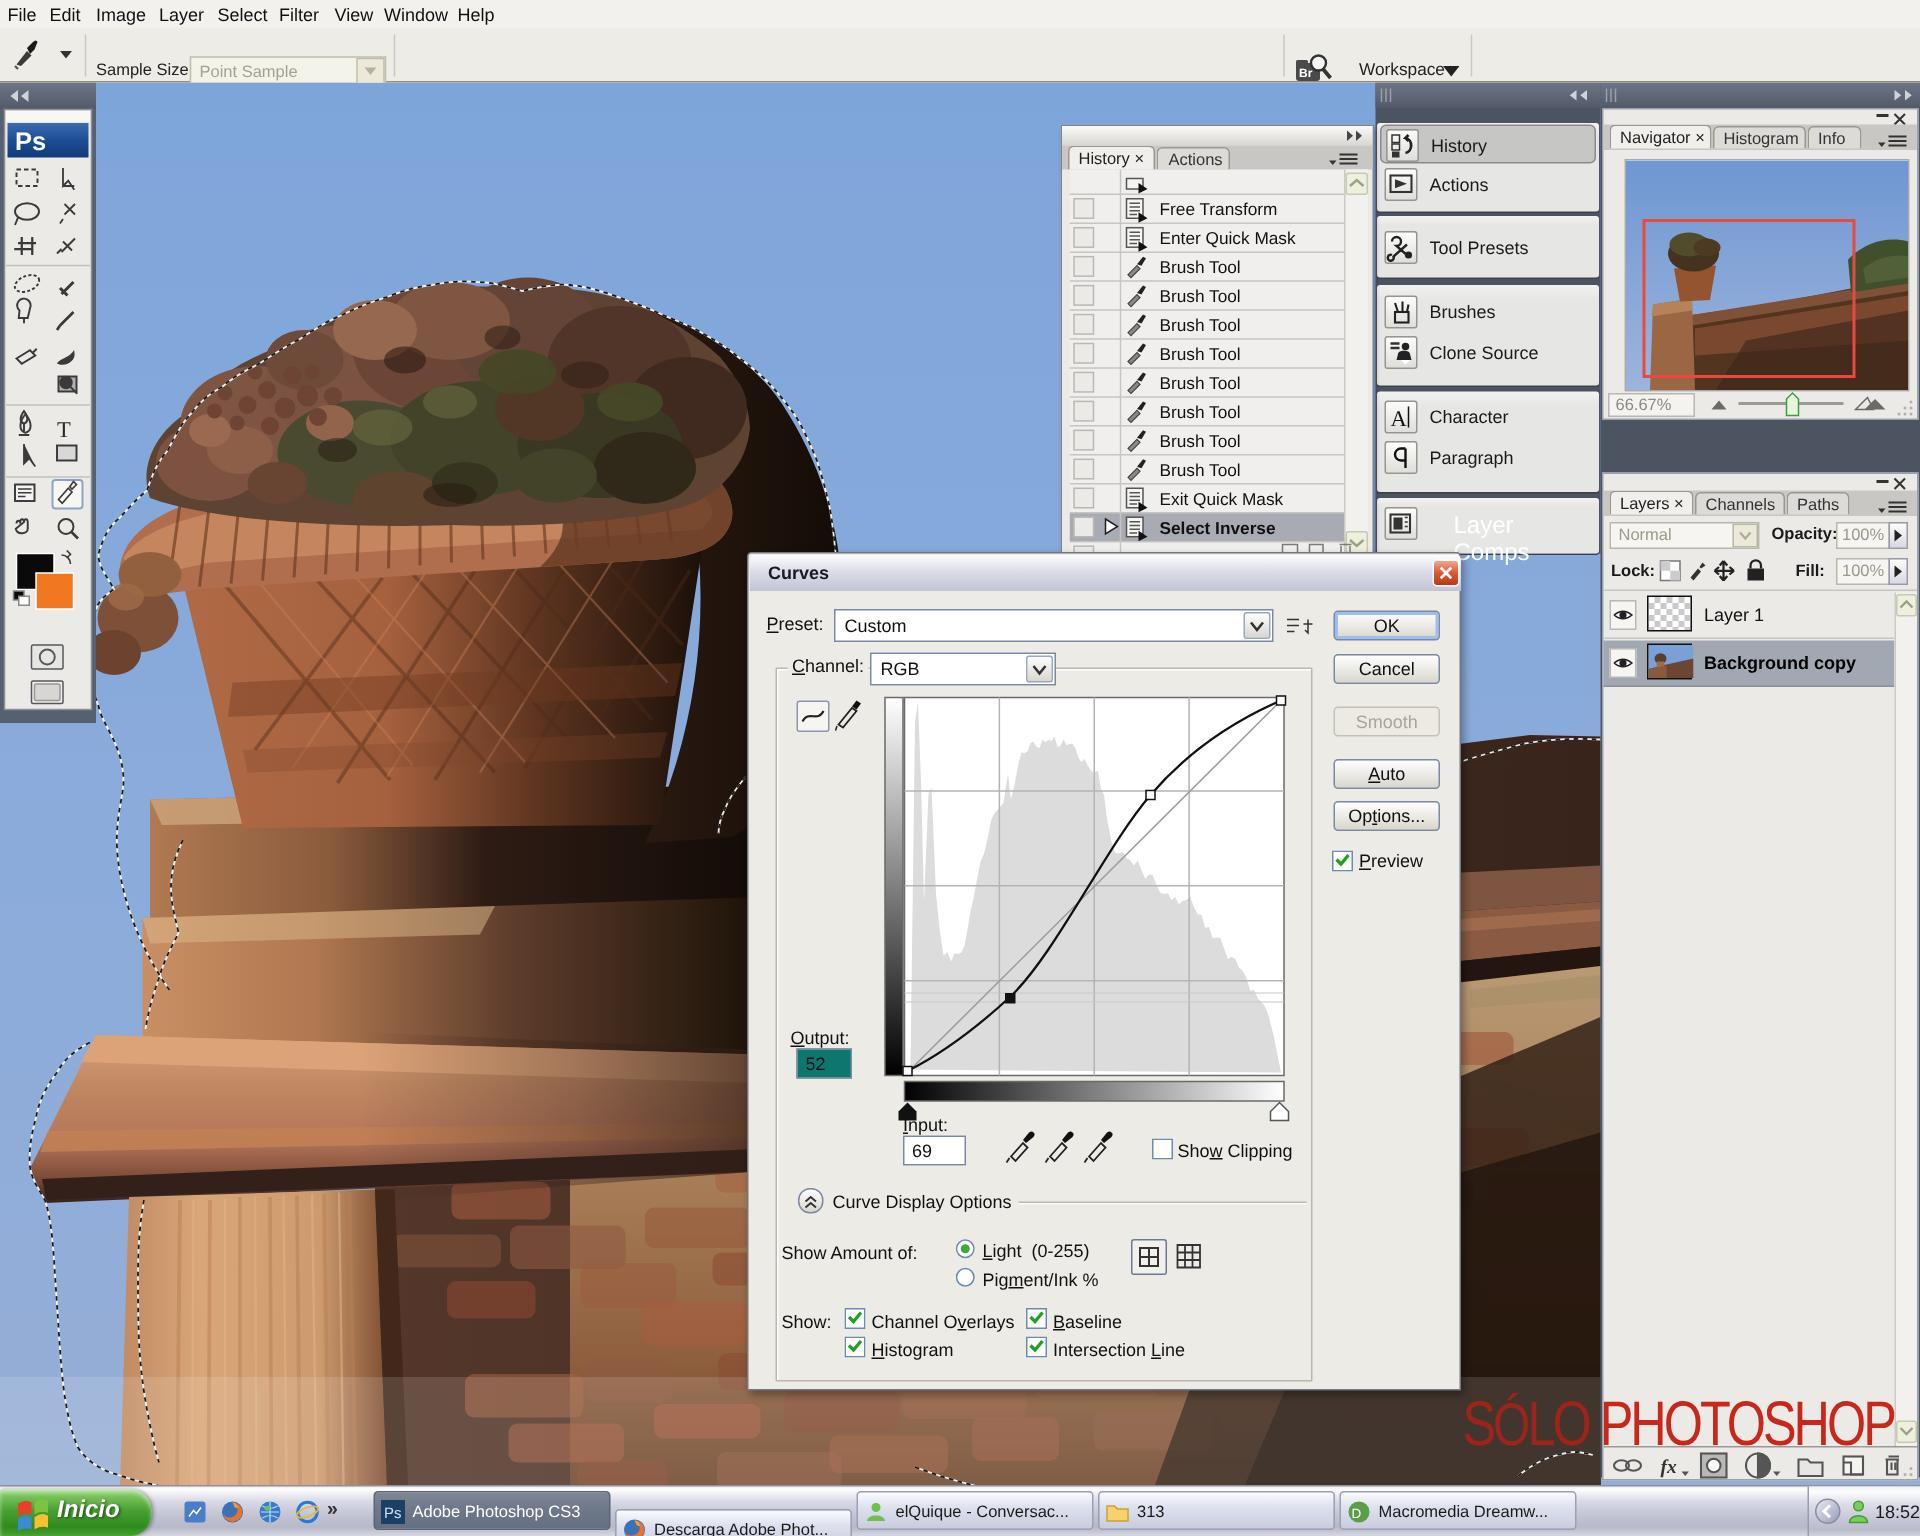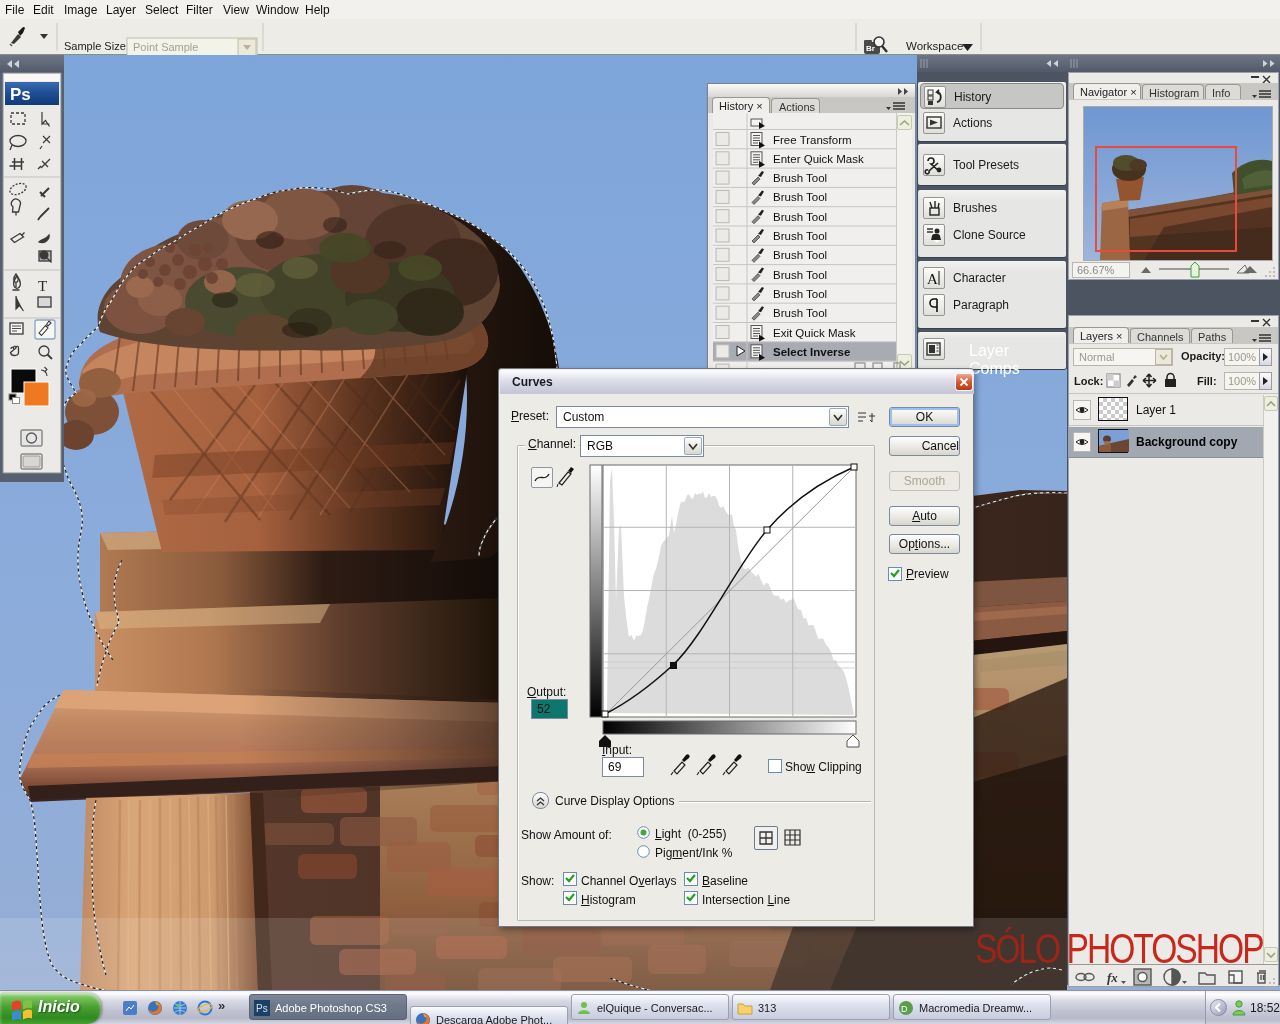--- a/index.html
+++ b/index.html
@@ -824,21 +824,21 @@
 <div style="position:absolute;left:57px;top:37px;width:293px;height:22px;background:#fff;border:1px solid #7a8aa0;font-size:12px;color:#111;padding:3px 0 0 6px">Custom
  <div style="position:absolute;right:1px;top:1px;width:18px;height:18px;background:linear-gradient(#fdfdfd,#d8d7cf);border:1px solid #9aa8bc;border-radius:2px"><svg width="16" height="16">
             <path d="M4 6 l4 5 l4 -5" fill="none" stroke="#333" stroke-width="1.7"></path>
           </svg></div>
 </div>
 <svg width="22" height="16" style="position:absolute;left:357px;top:41px">
         <path d="M2 3 h8 M2 7 h8 M2 11 h5" stroke="#333"></path>
         <path d="M13 6 l6 0 m-3 -3 l0 9 l-2 -2" stroke="#333" fill="none"></path>
       </svg>
 <div style="position:absolute;left:390px;top:38px;width:71px;height:20px;background:linear-gradient(#fefefe,#e8e7e1 60%,#d8d6cc);border:1px solid #7a8aa0;border-radius:3px;box-shadow:0 0 0 2px #9dbef0 inset;font-size:12px;color:#111;text-align:center;padding-top:2px">OK</div>
-<div style="position:absolute;left:390px;top:67px;width:71px;height:20px;background:linear-gradient(#fefefe,#e8e7e1 60%,#d8d6cc);border:1px solid #7a8aa0;border-radius:3px;font-size:12px;color:#111;text-align:right;padding-top:2px">Cancel</div>
+<div style="position:absolute;left:390px;top:67px;width:71px;height:20px;background:linear-gradient(#fefefe,#e8e7e1 60%,#d8d6cc);border:1px solid #7a8aa0;border-radius:3px;font-size:12px;color:#111;text-align:center;padding-top:2px">Cancel</div>
 <div style="position:absolute;left:390px;top:102px;width:71px;height:20px;background:#eceae3;border:1px solid #c3c1b3;border-radius:3px;font-size:12px;color:#a8a69a;text-align:center;padding-top:2px">Smooth</div>
 <div style="position:absolute;left:390px;top:137px;width:71px;height:20px;background:linear-gradient(#fefefe,#e8e7e1 60%,#d8d6cc);border:1px solid #7a8aa0;border-radius:3px;font-size:12px;color:#111;text-align:center;padding-top:2px"><u>A</u>uto</div>
 <div style="position:absolute;left:390px;top:165px;width:71px;height:20px;background:linear-gradient(#fefefe,#e8e7e1 60%,#d8d6cc);border:1px solid #7a8aa0;border-radius:3px;font-size:12px;color:#111;text-align:center;padding-top:2px">Op<u>t</u>ions...</div>
 <svg width="14" height="14" style="position:absolute;left:389px;top:198px">
         <rect x="0.5" y="0.5" width="13" height="13" fill="#fff" stroke="#6a8cb0"></rect>
         <path d="M3 6 l3 3 l5 -6" fill="none" stroke="#21a121" stroke-width="2.2"></path>
       </svg>
 <div style="position:absolute;left:407px;top:198px;font-size:12px;color:#111"><u>P</u>review</div>
 <div style="position:absolute;left:18px;top:76px;width:358px;height:476px;border:1px solid #b9b7ae;border-radius:1px;box-shadow:1px 1px 0 #fff inset"></div>
 <div style="position:absolute;left:26px;top:68px;background:#ecebe6;padding:0 3px;font-size:12px;color:#111"><u>C</u>hannel:</div>

